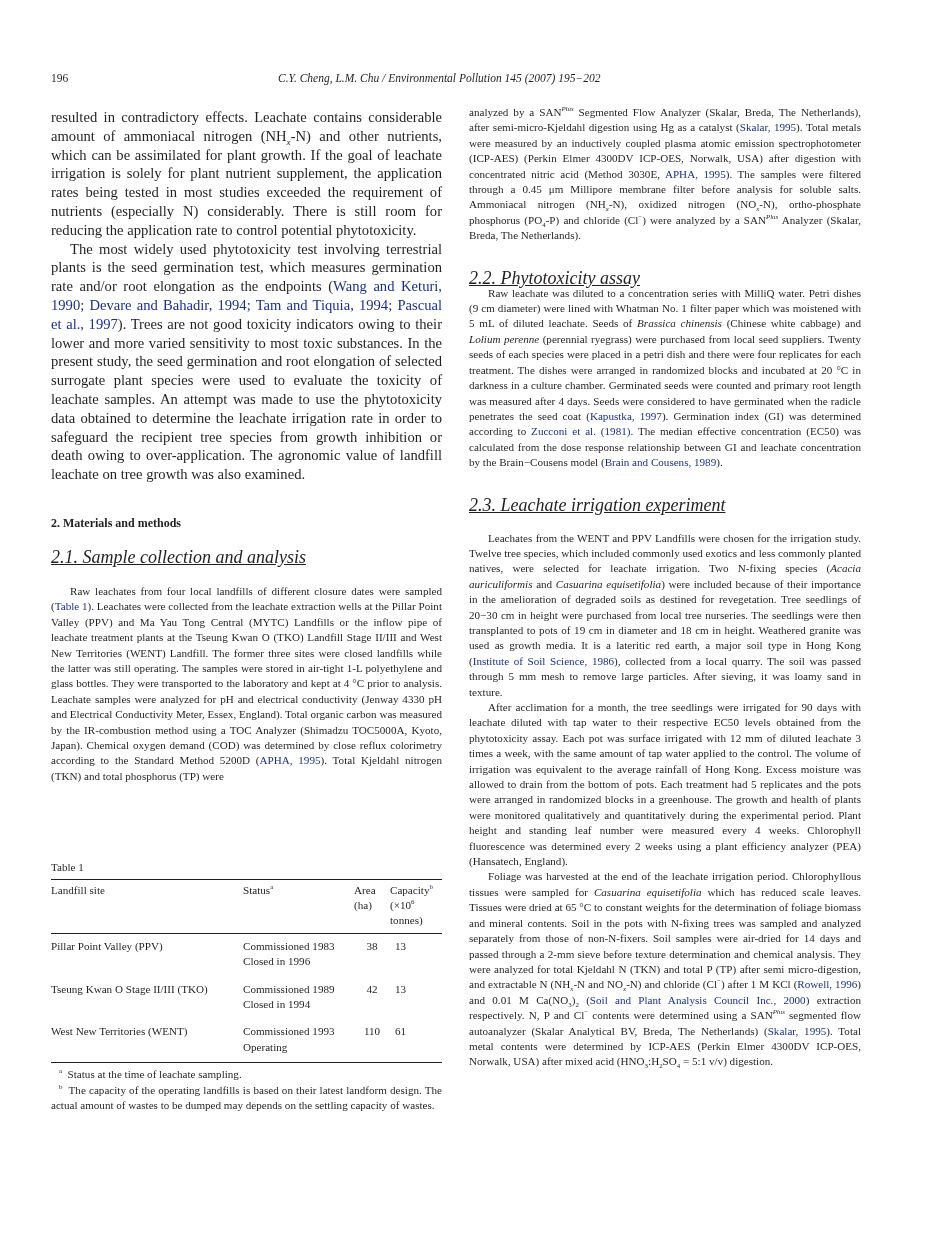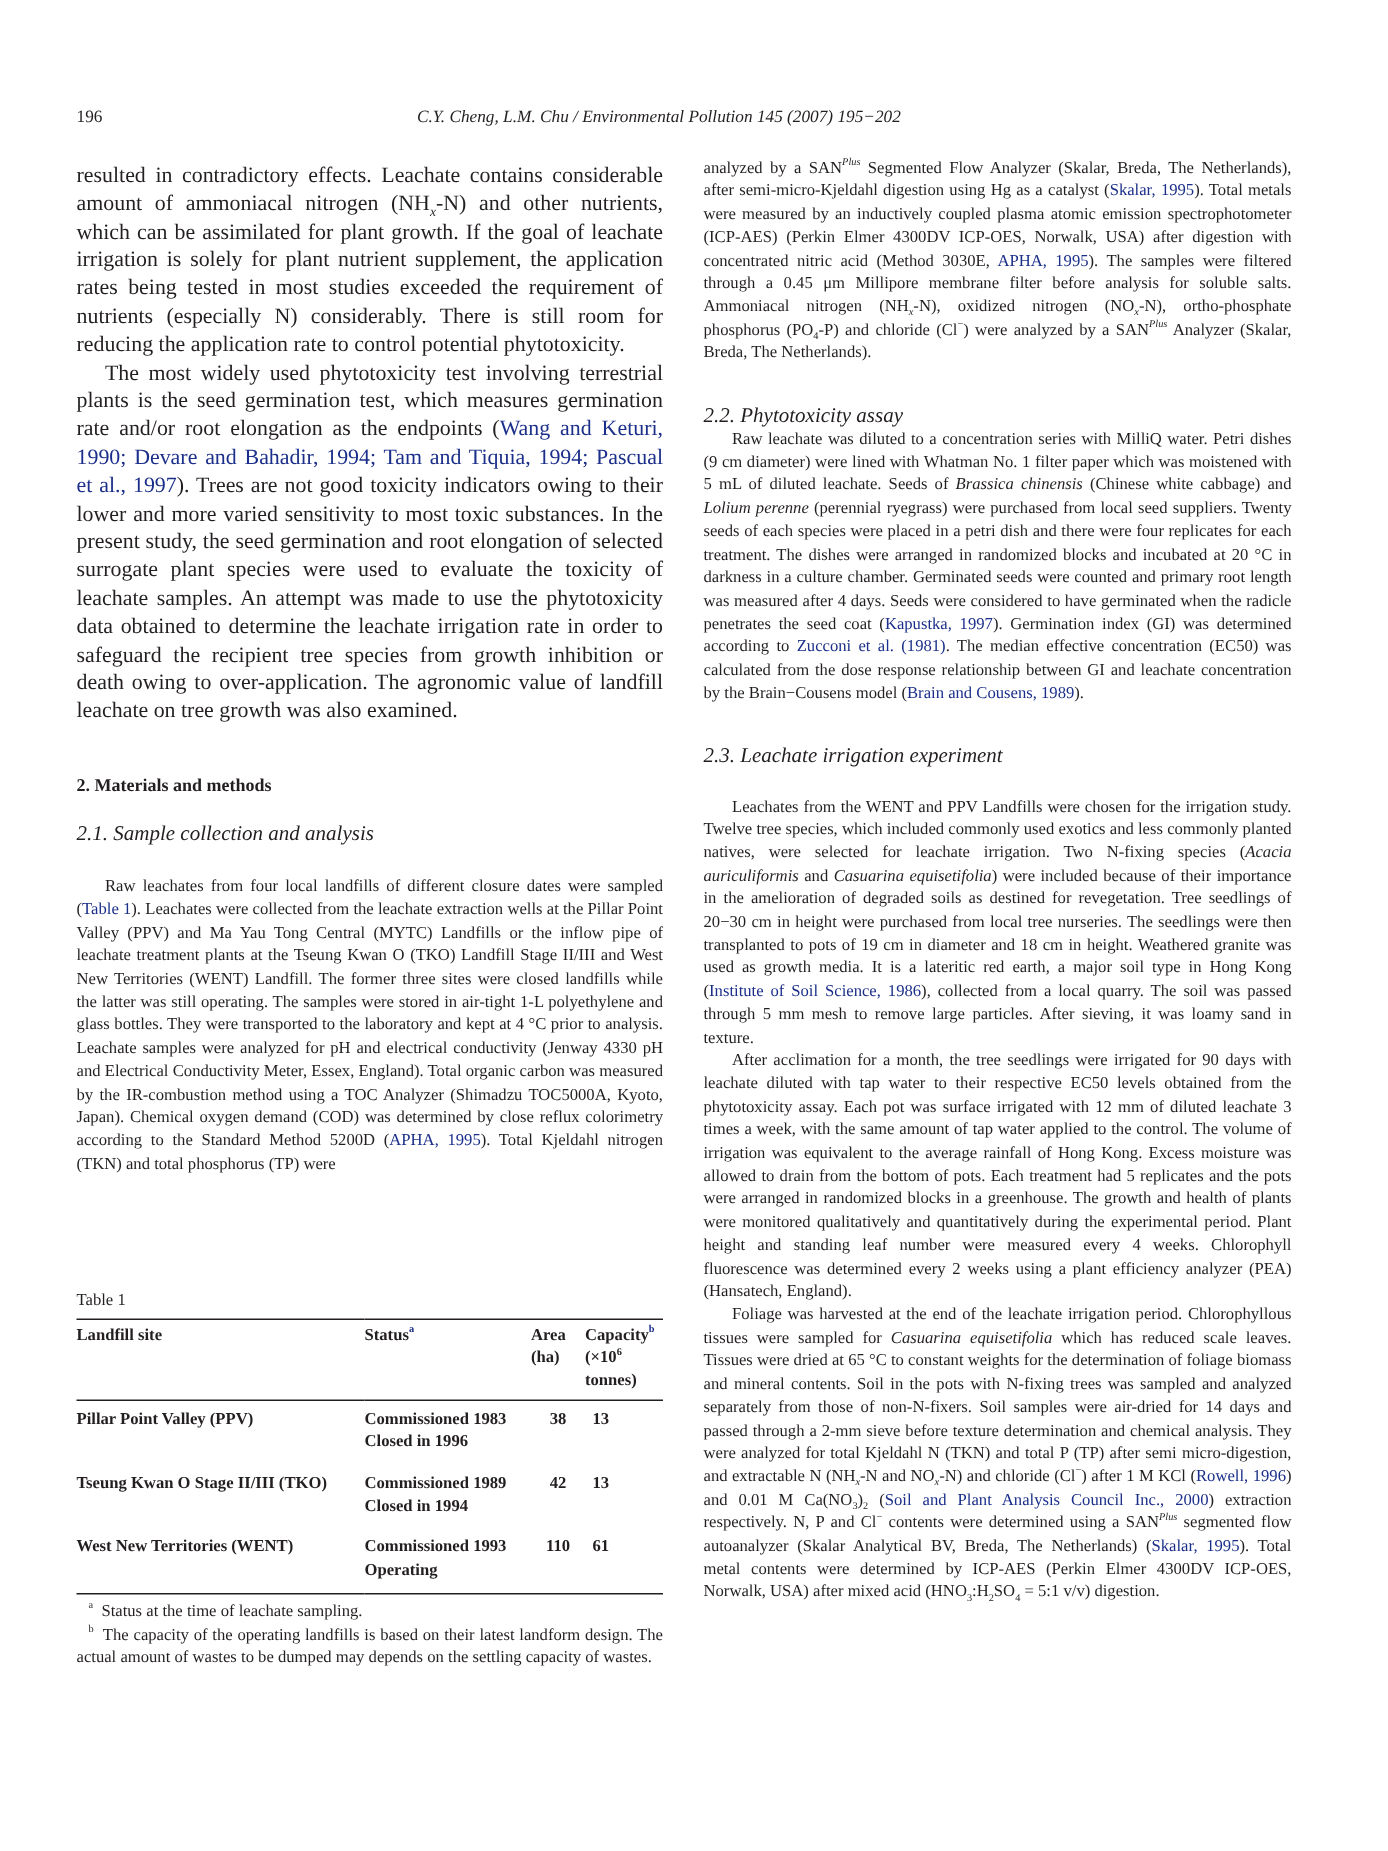--- a/index.html
+++ b/index.html
@@ -9,27 +9,27 @@
   .hdr .pg { position: absolute; left: 0; top: 0; }
   .hdr .run { position: absolute; left: 227px; top: 0; font-style: italic; text-align: right; }
   .col { position: absolute; top: 108px; }
   .col.left { left: 51px; width: 391px; }
   .col.right { left: 469px; width: 392px; top: 105px; }
   .big p { margin: 0; font-size: 14.6px; line-height: 18.8px; text-align: justify; }
   .sm p { margin: 0; font-size: 11.1px; line-height: 15.4px; text-align: justify; }
   .ind { text-indent: 19px; }
   a, .lnk { color: #1b2f8a; text-decoration: none; }
   h2 { font-size: 12px; font-weight: bold; margin: 0; line-height: 16px; }
-  h3 { font-size: 14px; font-style: italic; font-weight: normal; margin: 0; line-height: 16px; }
+  h3 { font-size: 18px; font-style: italic; font-weight: normal; margin: 0; line-height: 16px; text-decoration: underline; }
   sup { font-size: 0.62em; line-height: 0; vertical-align: super; }
   sub { font-size: 0.62em; line-height: 0; vertical-align: sub; }
   .table-block { position: absolute; left: 51px; top: 860px; width: 391px; font-size: 11.1px; }
   .table-block .cap { line-height: 15.5px; }
   table { border-collapse: collapse; width: 391px; margin-top: 3px; border-top: 1px solid #231f20; border-bottom: 1px solid #231f20; }
-  th, td { font-weight: bold; text-align: left; vertical-align: top; padding: 0; line-height: 15.4px; }
+  th, td { font-weight: normal; text-align: left; vertical-align: top; padding: 0; line-height: 15.4px; }
   thead th { padding-top: 3px; padding-bottom: 4px; border-bottom: 1px solid #231f20; }
   tbody td { padding-top: 5px; padding-bottom: 7px; }
   .c1 { width: 192px; } .c2 { width: 111px; } .c3 { width: 36px; } .c4 { width: 52px; }
   .num { text-align: center; }
   .foot { margin-top: 4px; font-size: 11.1px; line-height: 15.4px; text-align: justify; }
   .foot .fn { text-indent: 8px; }
 </style>
 </head>
 <body>
 

